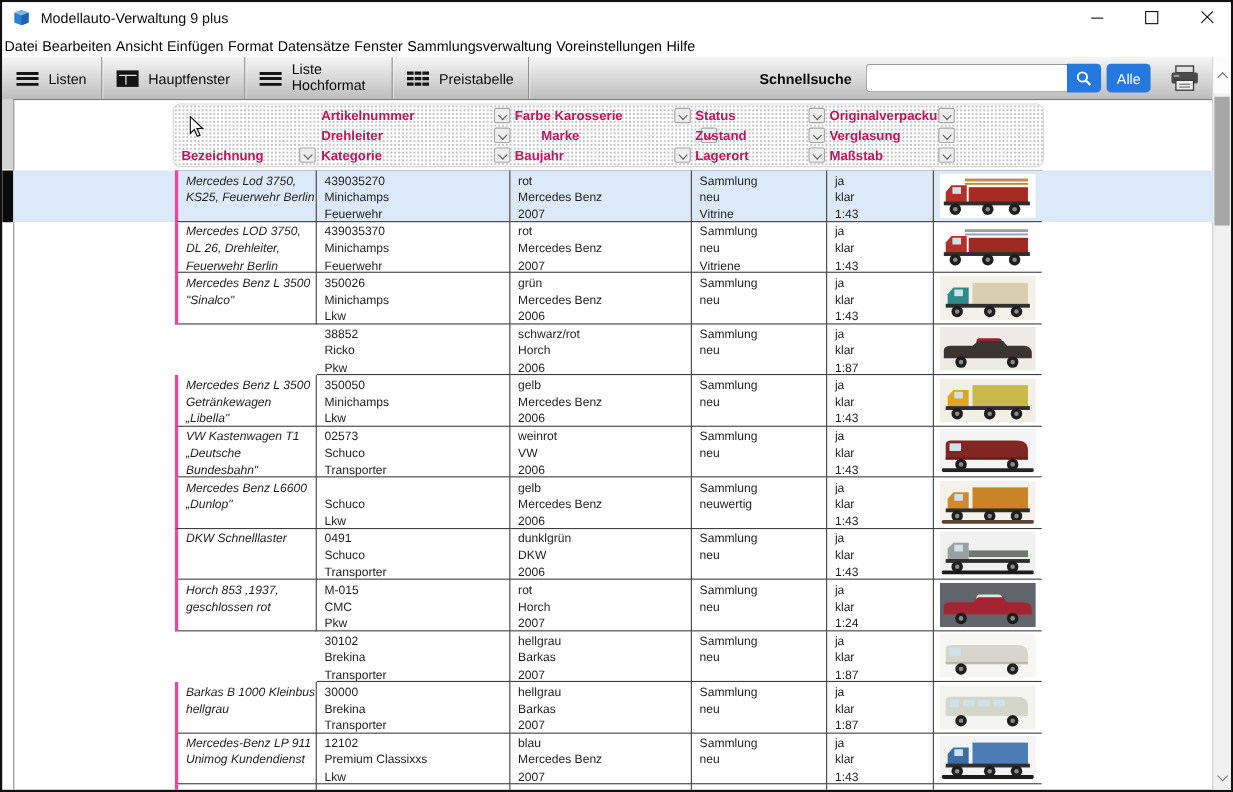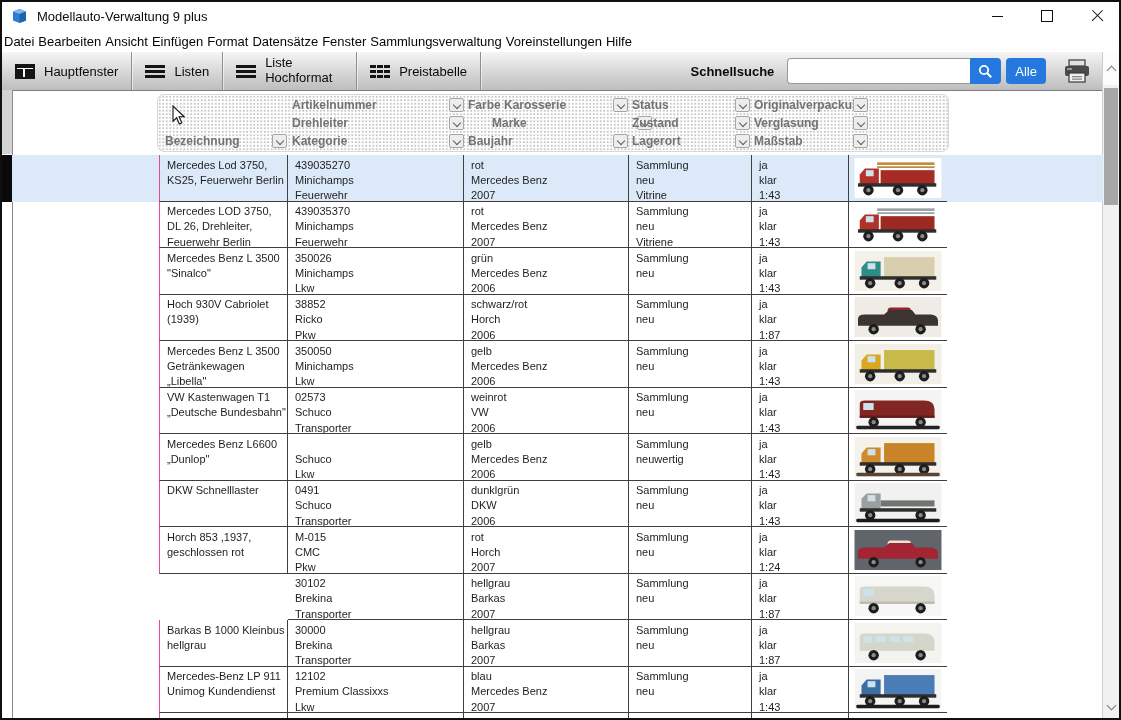--- a/index.html
+++ b/index.html
@@ -43,33 +43,33 @@
   .sb-up{position:absolute;top:0;left:0;right:0;height:33px;background:#fcfcfc;display:flex;align-items:center;justify-content:center;}
   .sb-thumb{position:absolute;top:36px;left:1px;right:1px;height:117px;background:#a7a7a7;}
   .sb-down{position:absolute;bottom:2px;left:0;right:0;height:20px;display:flex;align-items:center;justify-content:center;}
   .chev{width:6px;height:6px;border-right:1.8px solid #7a7a7a;border-bottom:1.8px solid #7a7a7a;display:block;}
   .chev.up{transform:rotate(-135deg);margin-top:3px;} .chev.down{transform:rotate(45deg);margin-bottom:2px;}
   
   .filter-panel{position:absolute;left:155px;top:92px;width:792px;height:58px;border-radius:7px;
     background-color:#fdfdfd;border:1px solid #d8d8d8;box-sizing:border-box;
     background-image:radial-gradient(circle,#c6c6c6 0.8px,transparent 1px);background-size:3.5px 3.5px;}
   .fgroup{position:absolute;height:16px;display:flex;justify-content:space-between;align-items:center;z-index:5;}
-  .flabel{font-size:12px;font-weight:bold;color:#737373;white-space:nowrap;}
+  .flabel{font-size:12px;font-weight:bold;color:#be185d;white-space:nowrap;}
   .fdd{width:15px;height:14px;background:#ededed;border:1px solid #a6a6a6;border-radius:2px;position:relative;padding:0;}
   .fdd::after{content:"";position:absolute;left:3.5px;top:2.5px;width:5px;height:5px;border-right:1.4px solid #5c5c5c;border-bottom:1.4px solid #5c5c5c;transform:rotate(45deg);}
   
   .strip-header{position:absolute;left:0;top:88px;width:10px;height:64px;background:#d3d3d3;}
   .strip-line{position:absolute;left:10px;top:88px;height:628px;width:0;border-left:1px solid #8c8c8c;}
   .record-marker{position:absolute;left:0;width:10px;height:47px;background:#0a0a0a;}
   
   .table-topline{position:absolute;left:157px;top:152.5px;width:789px;height:0;border-top:1px solid #3f3f3f;}
   .row{position:absolute;left:10px;width:1091px;height:46.5px;}
   .row.selected{background:#dce9f8;}
   .cell{position:absolute;top:0;height:100%;box-sizing:border-box;border-bottom:1px solid #3f3f3f;padding:2.5px 0 0 7px;overflow:hidden;}
-  .c1{left:147px;width:129px;border-left:1px solid #ec4899;border-right:1px solid #3f3f3f;}
+  .c1{left:147px;width:129px;border-left:3px solid #ec4899;border-right:1px solid #3f3f3f;font-style:italic;}
   .c2{left:276px;width:176px;border-right:1px solid #3f3f3f;}
   .c3{left:452px;width:165px;border-right:1px solid #3f3f3f;}
   .c4{left:617px;width:123px;border-right:1px solid #3f3f3f;}
   .c5{left:740px;width:97px;border-right:1px solid #3f3f3f;}
   .cimg{left:837px;width:98px;display:flex;align-items:center;justify-content:center;padding:0;}
   .cline{display:block;height:15.3px;line-height:15.3px;font-size:11px;color:#1e1e1e;white-space:nowrap;}
   .wrap{display:block;line-height:15.3px;font-size:11px;color:#1e1e1e;}
   .vehicle{display:flex;}
   .row.partial .cell{border-bottom:none;}
   
@@ -110,26 +110,26 @@
     <span class="menu-item">Format</span>
     <span class="menu-item">Datensätze</span>
     <span class="menu-item">Fenster</span>
     <span class="menu-item">Sammlungsverwaltung</span>
     <span class="menu-item">Voreinstellungen</span>
     <span class="menu-item">Hilfe</span>
   </div>
 
   <div class="toolbar">
     <button class="tbtn">
+      <span class="icon-bars"></span>
+      <span class="lbl">Listen</span>
+    </button>
+    <button class="tbtn">
       <span class="icon-main"></span>
       <span class="lbl">Hauptfenster</span>
-    </button>
-    <button class="tbtn">
-      <span class="icon-bars"></span>
-      <span class="lbl">Listen</span>
     </button>
     <button class="tbtn">
       <span class="icon-bars"></span>
       <span class="lbl lbl-2line">Liste Hochformat</span>
     </button>
     <button class="tbtn">
       <span class="icon-grid">
           <i></i>
           <i></i>
           <i></i>
@@ -354,23 +354,20 @@
               <circle cx="18" cy="37" r="2.4" fill="#8a8a8a"></circle>
               <circle cx="52" cy="37" r="6" fill="#1d1d1d"></circle>
               <circle cx="52" cy="37" r="2.4" fill="#8a8a8a"></circle>
               <circle cx="80" cy="37" r="6" fill="#1d1d1d"></circle>
               <circle cx="80" cy="37" r="2.4" fill="#8a8a8a"></circle>
             </svg>
           </span>
     </div>
   </div>
       <div class="row" style="top: 292.5px;">
-    <div class="cell c1">
-      <span class="wrap">Hoch 930V Cabriolet (1939)</span>
-    </div>
     <div class="cell c2">
       <span class="cline">38852</span>
       <span class="cline">Ricko</span>
       <span class="cline">Pkw</span>
     </div>
     <div class="cell c3">
       <span class="cline">schwarz/rot</span>
       <span class="cline">Horch</span>
       <span class="cline">2006</span>
     </div>

